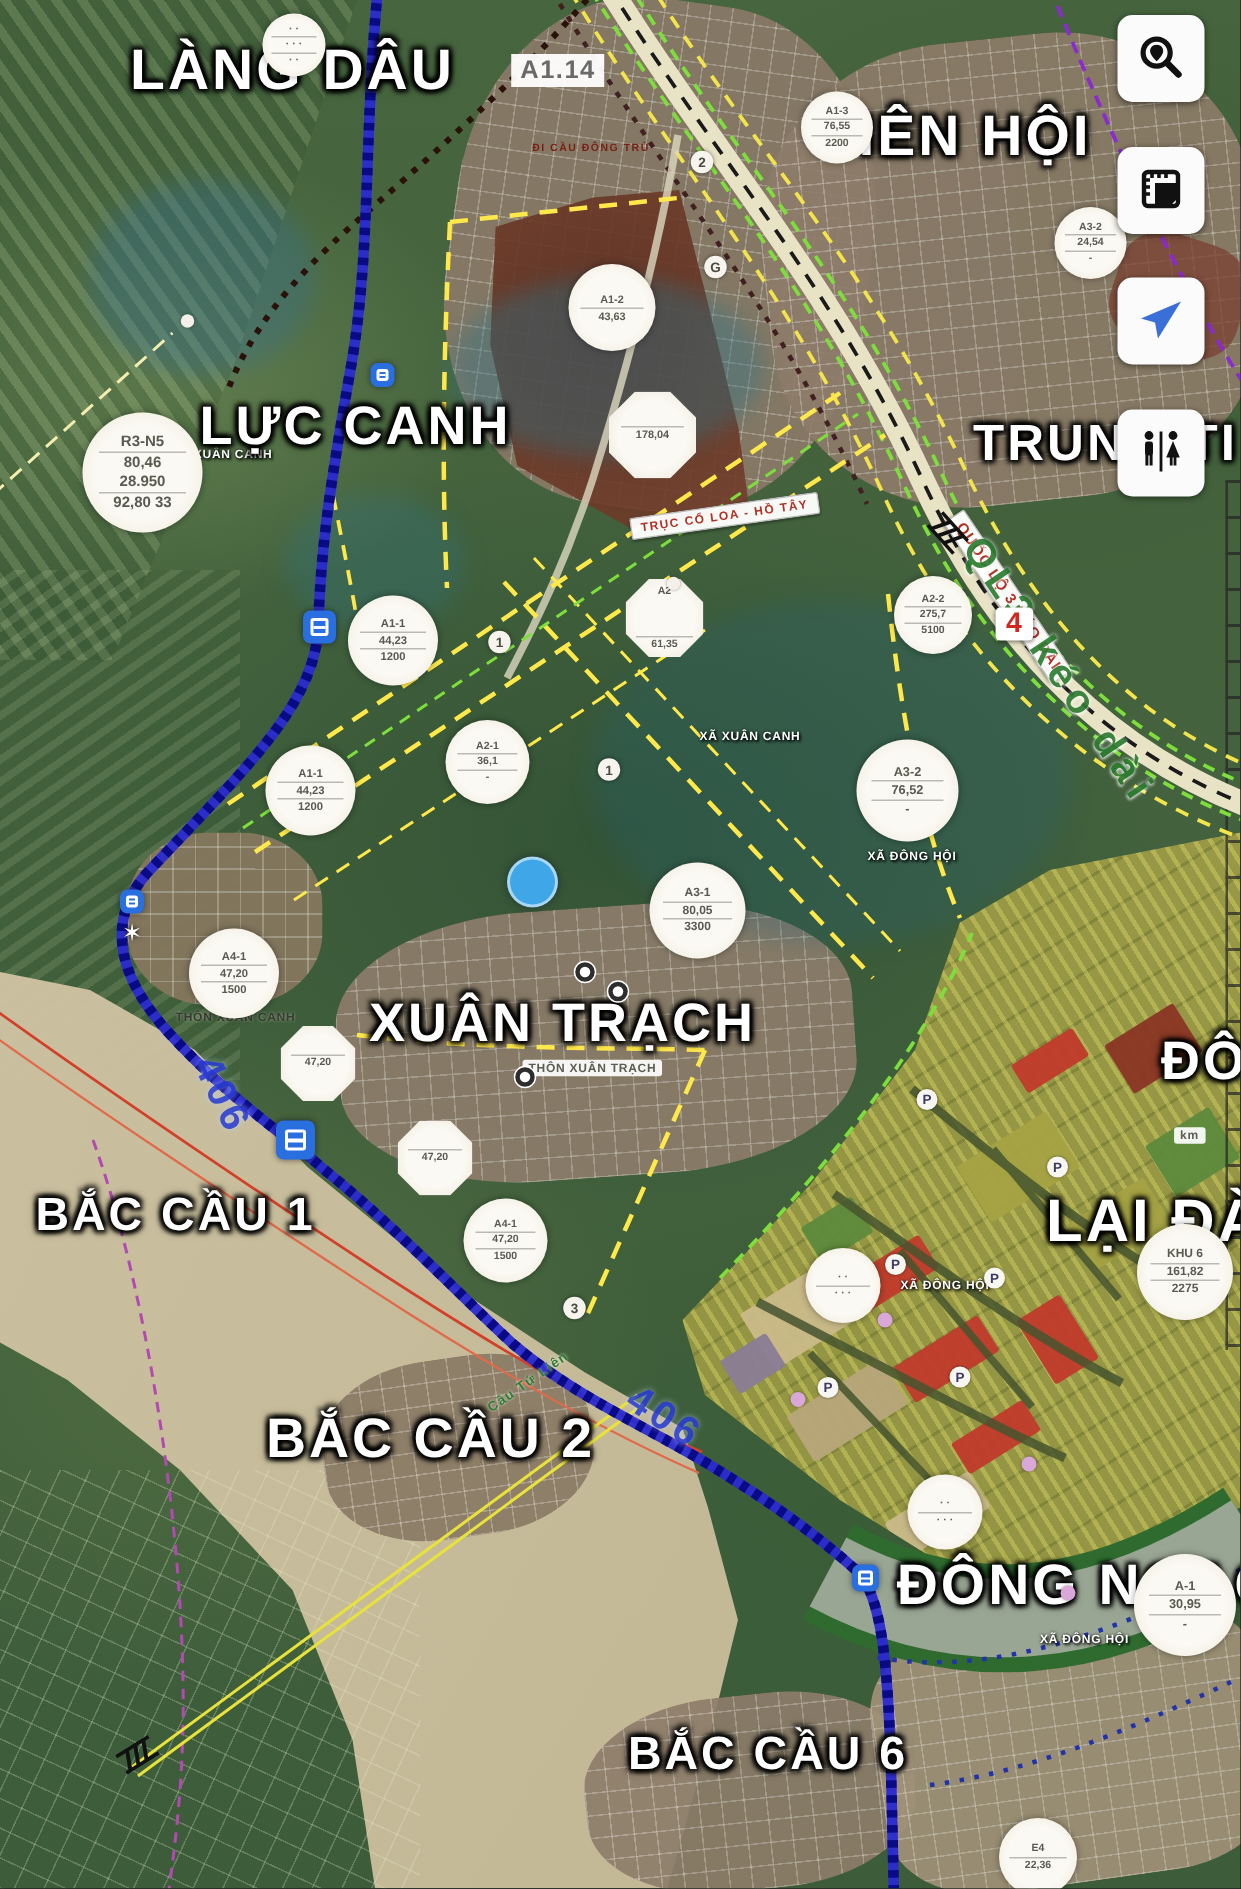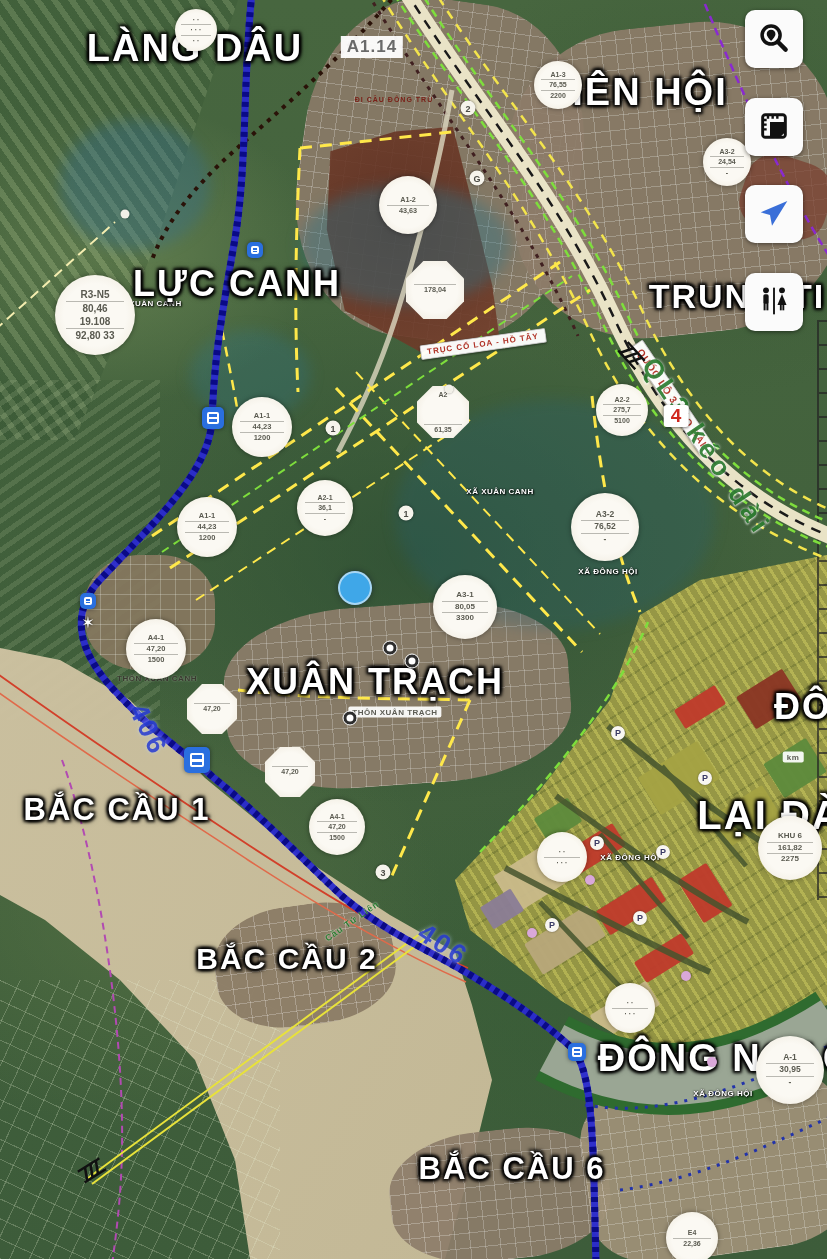--- a/index.html
+++ b/index.html
@@ -217,30 +217,30 @@
       <div class="road-label green-road-small" style="left: 352px; top: 921px; font-size: 9px; transform: translate(-50%, -50%) rotate(-35deg);">Cầu Tứ Liên</div>
       <div class="road-label white-box-red" style="left: 676px; top: 416px; font-size: 19px; transform: translate(-50%, -50%) rotate(0deg);">4</div>
     </div>
   <div>
       <div class="place-label" style="left: 195px; top: 48px; font-size: 38px;">LÀNG DÂU</div>
       <div class="place-label" style="left: 650px; top: 92px; font-size: 38px;">IÊN HỘI</div>
       <div class="place-label" style="left: 737px; top: 296px; font-size: 34px;">TRUNG TI</div>
       <div class="place-label" style="left: 237px; top: 284px; font-size: 36px;">LỰC CANH</div>
       <div class="place-label" style="left: 375px; top: 682px; font-size: 36px;">XUÂN TRẠCH</div>
       <div class="place-label" style="left: 117px; top: 810px; font-size: 31px; text-align: right;">BẮC CẦU 1</div>
-      <div class="place-label" style="left: 287px; top: 959px; font-size: 30px;">BẮC CẦU 2</div>
+      <div class="place-label" style="left: 287px; top: 959px; font-size: 37px;">BẮC CẦU 2</div>
       <div class="place-label" style="left: 512px; top: 1169px; font-size: 31px;">BẮC CẦU 6</div>
       <div class="place-label" style="left: 725px; top: 1058px; font-size: 38px;">ĐÔNG NGẠC</div>
       <div class="place-label" style="left: 770px; top: 815px; font-size: 40px;">LẠI ĐÀ</div>
       <div class="place-label" style="left: 832px; top: 707px; font-size: 36px;">ĐÔNG</div>
     </div>
   <div>
       <div class="plot-circle" style="left: 95px; top: 315px; width: 80px; height: 80px; font-size: 10px;">
         <span>R3-N5</span>
-        <span>80,46  19.108</span>
+        <span>80,46  28.950</span>
         <span>92,80  33</span>
       </div>
       <div class="plot-circle" style="left: 196px; top: 30px; width: 42px; height: 42px; font-size: 7px;">
         <span>· ·</span>
         <span>· · ·</span>
         <span>· ·</span>
       </div>
       <div class="plot-circle" style="left: 558px; top: 85px; width: 48px; height: 48px; font-size: 7px;">
         <span>A1-3</span>
         <span>76,55</span>

